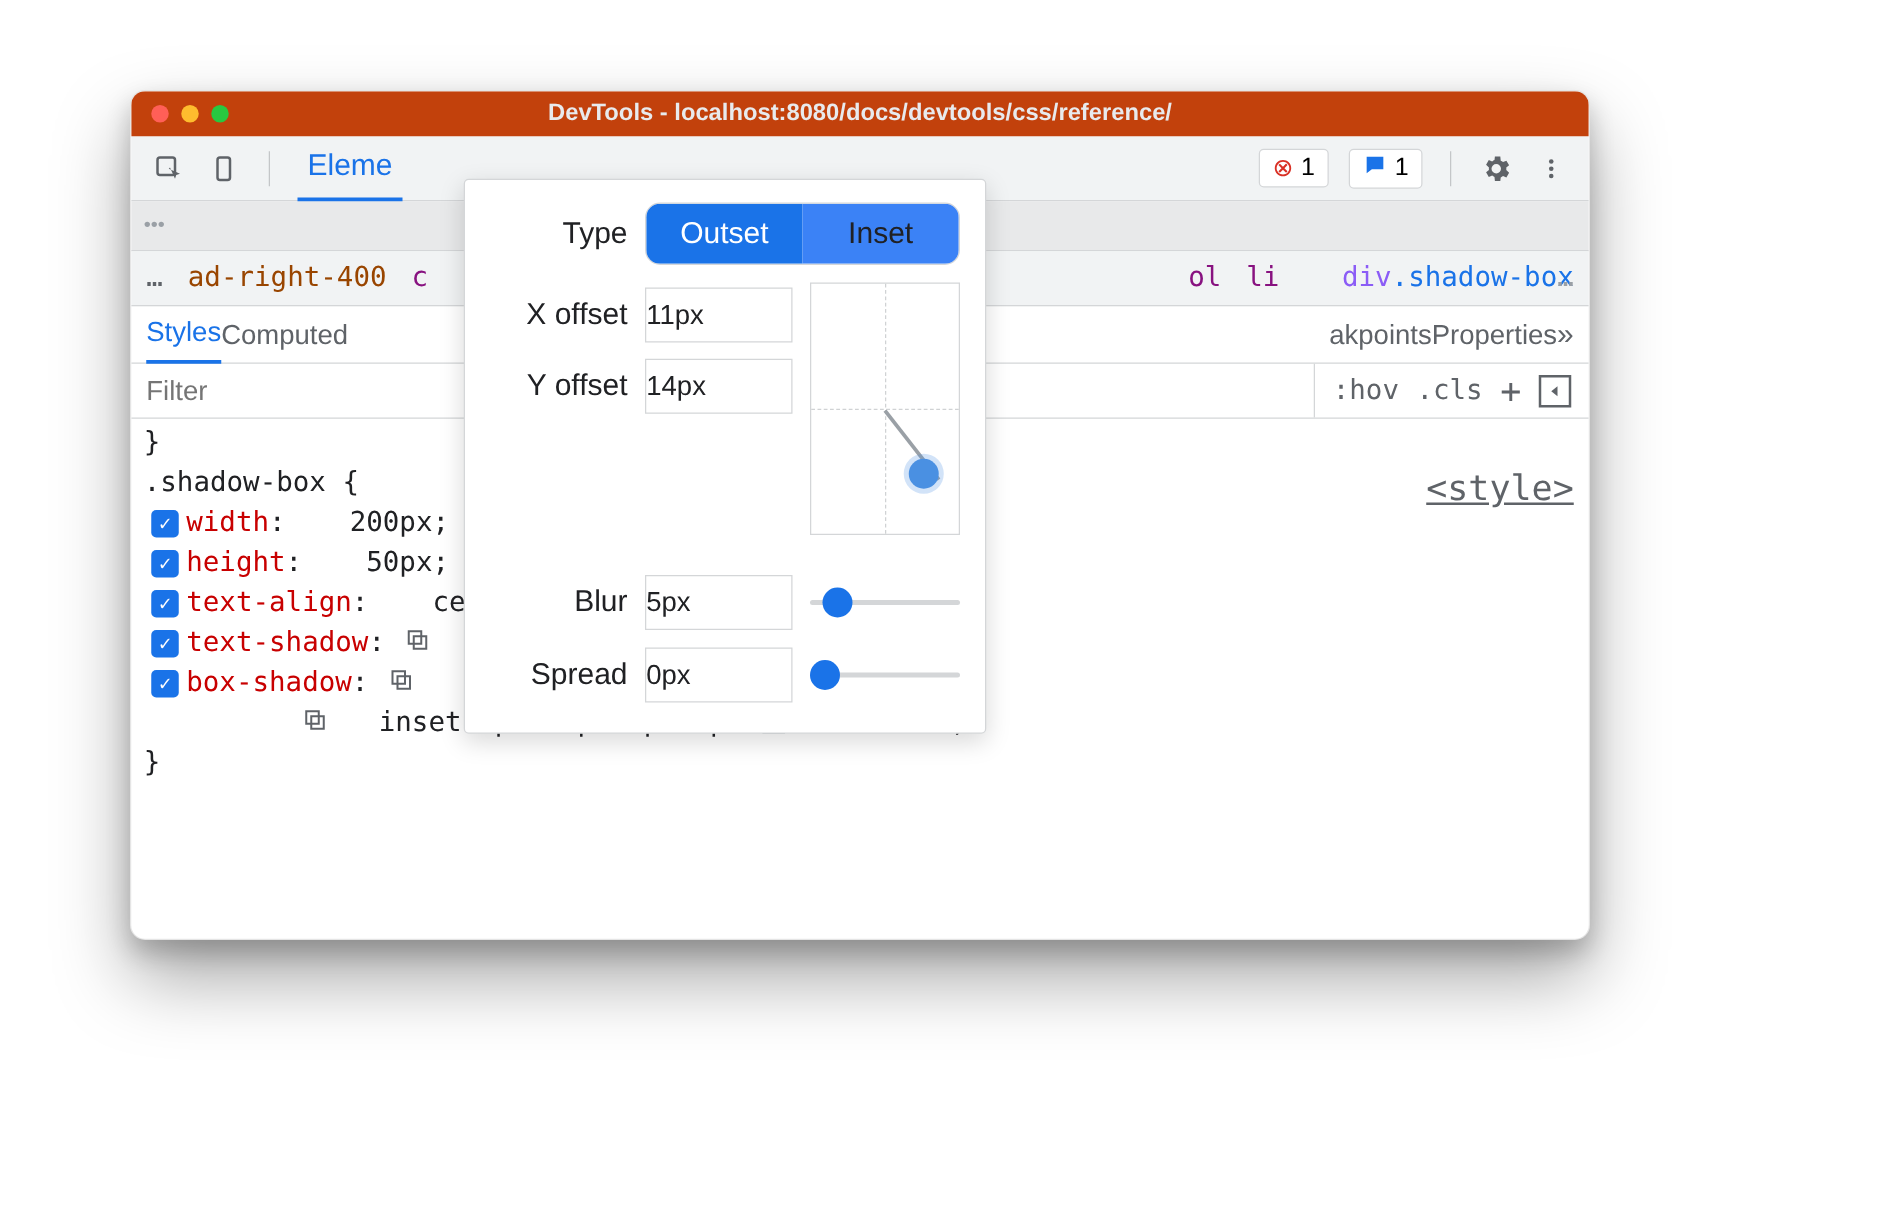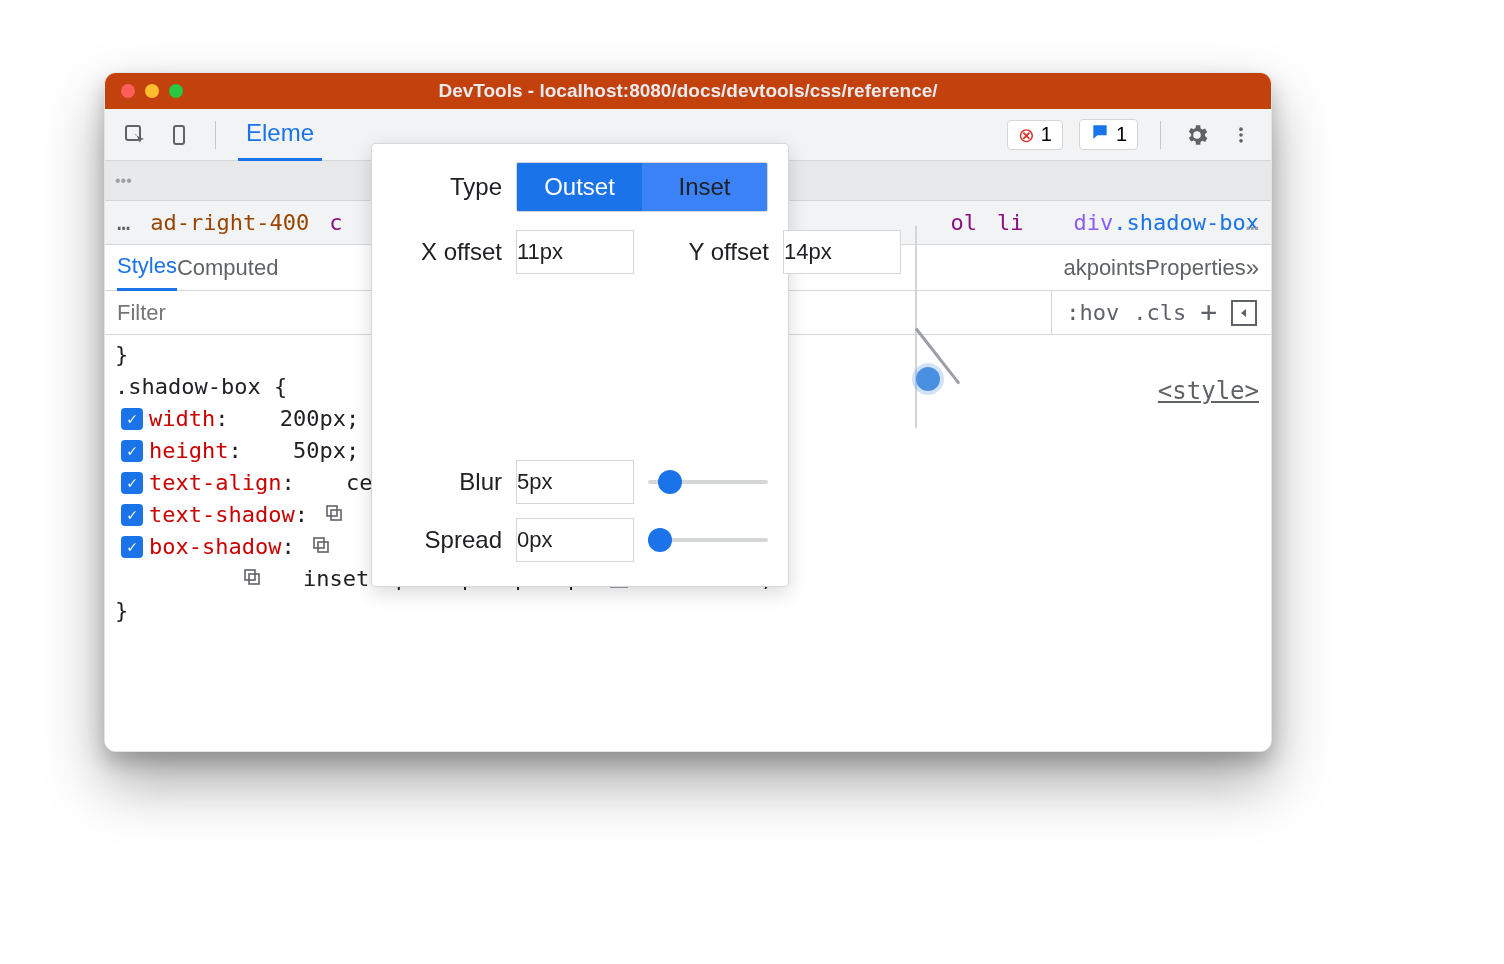--- a/index.html
+++ b/index.html
@@ -176,21 +176,21 @@
     color:#fff; font-size:16px; font-weight:bold;
     flex-shrink: 0;
   }
   .pname { color: #c80000; }
   .pval  { color: #202124; margin-left: 38px; }
   .swatch { display:inline-block; width:18px; height:18px; border:1px solid #9aa0a6; vertical-align:-2px; margin:0 2px; }
   .shadow-ico { color:#5f6368; display:inline-block; margin:0 4px; }
   .style-src {
     position:absolute; right:12px; top:40px;
     font-family: Menlo, Consolas, monospace;
-    font-size:24px; color:#5f6368;
+    font-size:28px; color:#5f6368;
     text-decoration: underline;
   }
 
   
   .popup {
     position: absolute;
     left: 266px;
     top: 70px;
     width: 418px;
     background: #fff;
@@ -208,21 +208,21 @@
   .pop-label {
     width: 124px;
     text-align: right;
     font-size: 24px;
     color: #202124;
     padding-right: 14px;
   }
   .seg {
     display: flex;
     border: 1px solid #d4d6d8;
-    border-radius: 2px;
+    border-radius: 12px;
     overflow: hidden;
     flex: 1;
   }
   .seg-btn {
     flex: 1;
     height: 48px;
     display: flex;
     align-items: center;
     justify-content: center;
     font-size: 24px;
@@ -407,21 +407,21 @@
   <div class="popup">
     <div class="pop-row">
       <div class="pop-label">Type</div>
       <div class="seg">
         <button class="seg-btn active">Outset</button>
         <button class="seg-btn">Inset</button>
       </div>
     </div>
 
     <div class="pop-row" style="align-items:flex-start;">
-      <div style="display:flex; gap:25px; padding-top:4px;">
+      <div style="display:flex; flex-direction:column; gap:13px; padding-top:4px;">
         <div style="display:flex; align-items:center;">
           <div class="pop-label">X offset</div>
           <input class="pop-input" value="11px" style="">
         </div>
         <div style="display:flex; align-items:center;">
           <div class="pop-label">Y offset</div>
           <input class="pop-input" value="14px" style="">
         </div>
       </div>
       <div class="offset-area">

